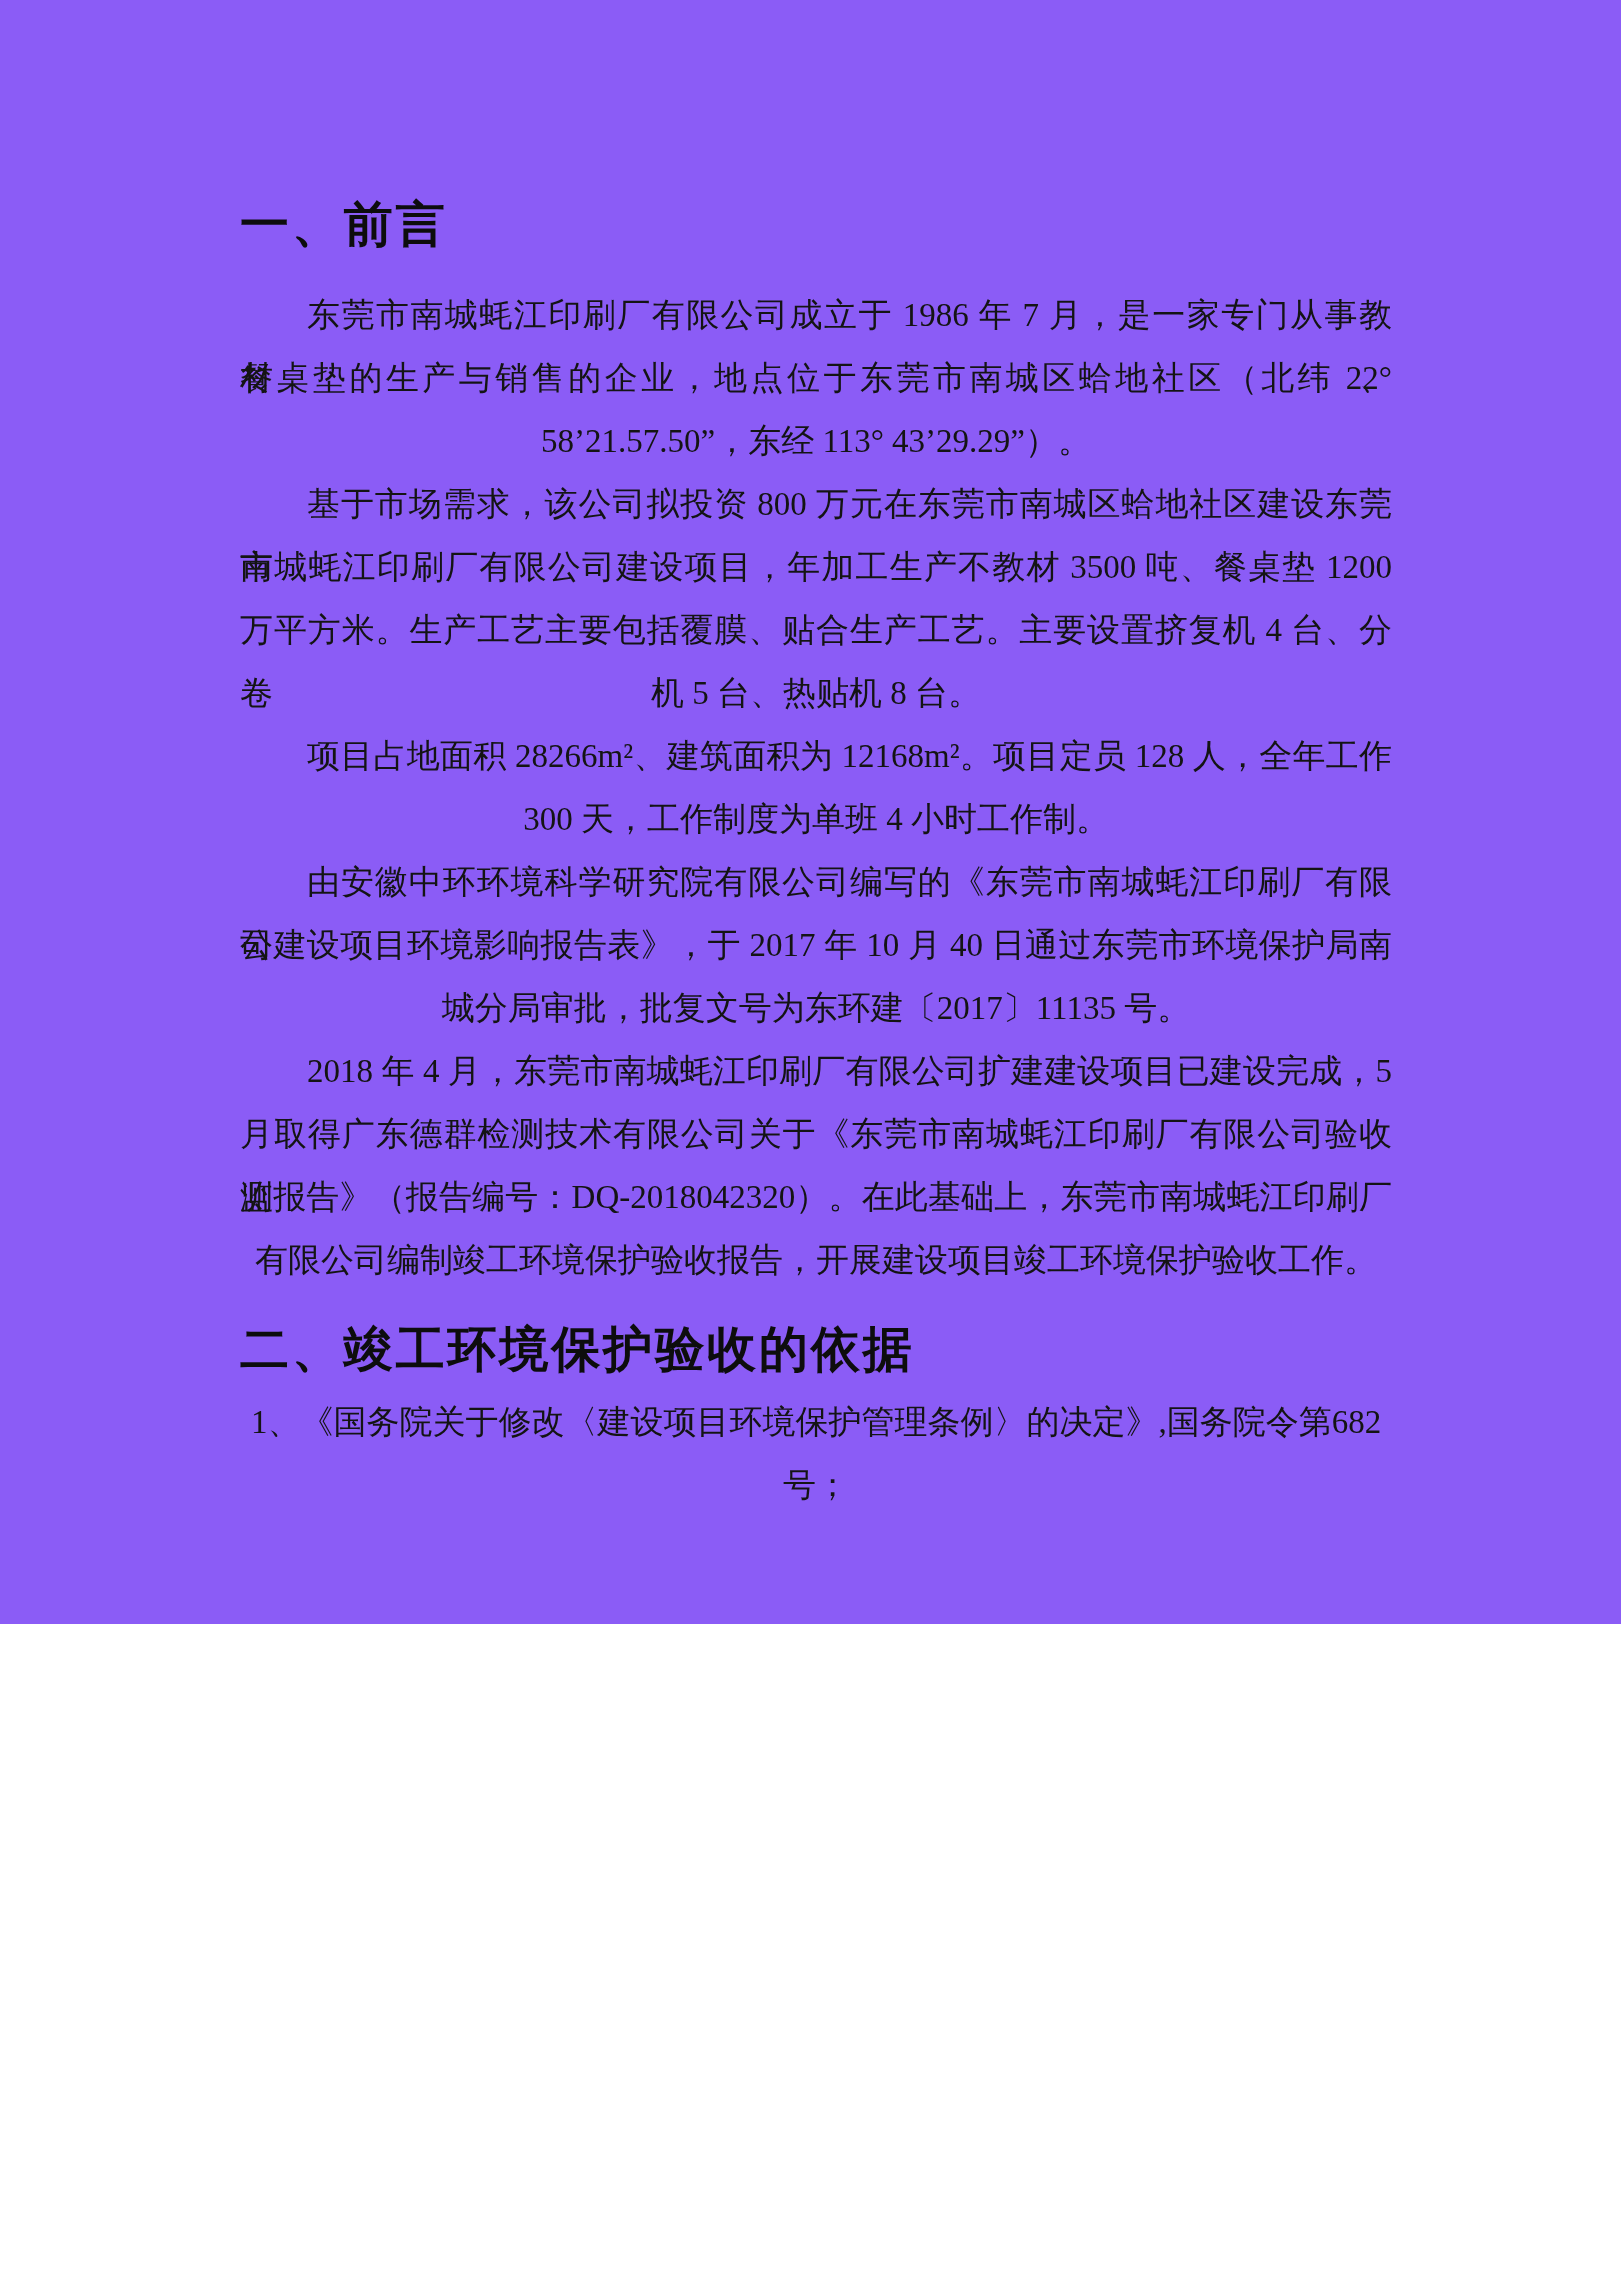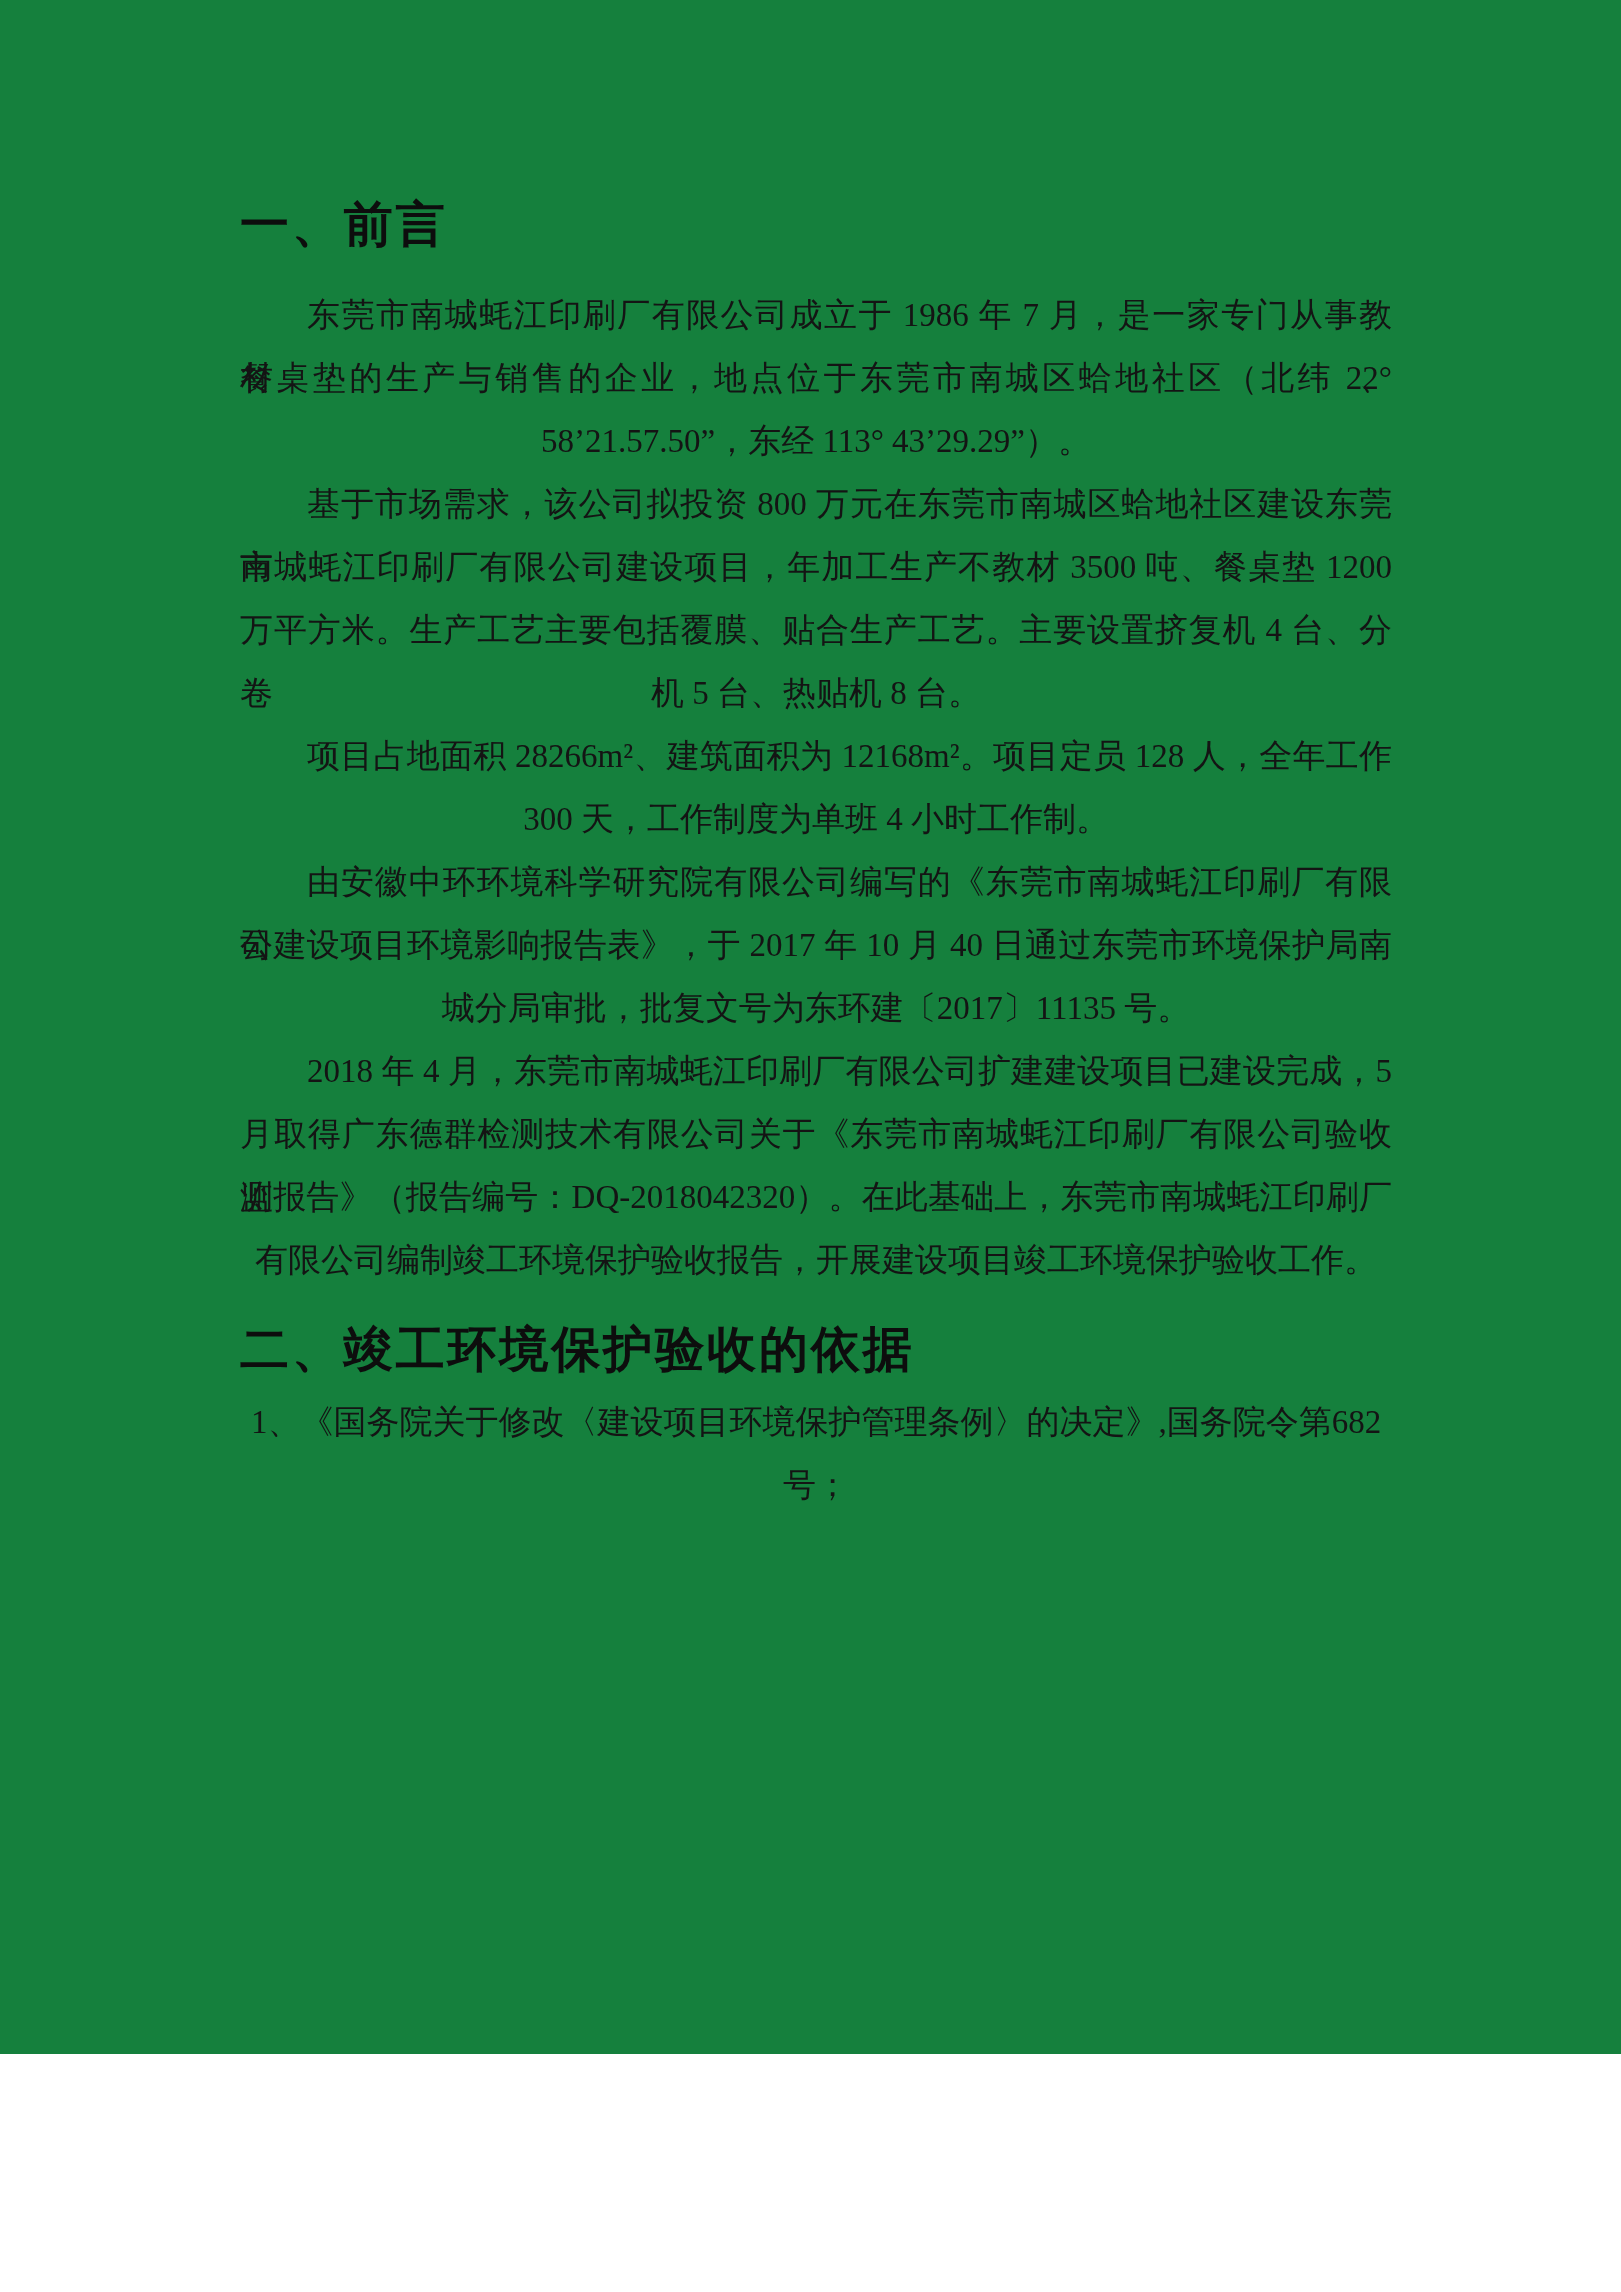--- a/index.html
+++ b/index.html
@@ -1,20 +1,20 @@
 <!DOCTYPE html>
 <html><head>
 <meta charset="utf-8">
 <style>
   html, body { margin: 0; padding: 0; background: #ffffff; }
   .page {
     position: relative;
     width: 1621px;
-    height: 2054px;
-    background: #15803d;
+    height: 1624px;
+    background: #8b5cf6;
     color: #141414;
     font-family: "Liberation Serif", "DejaVu Serif", serif;
     overflow: hidden;
   }
   .content {
     position: absolute;
     left: 240px;
     top: 188px;
     width: 1152px;
   }

